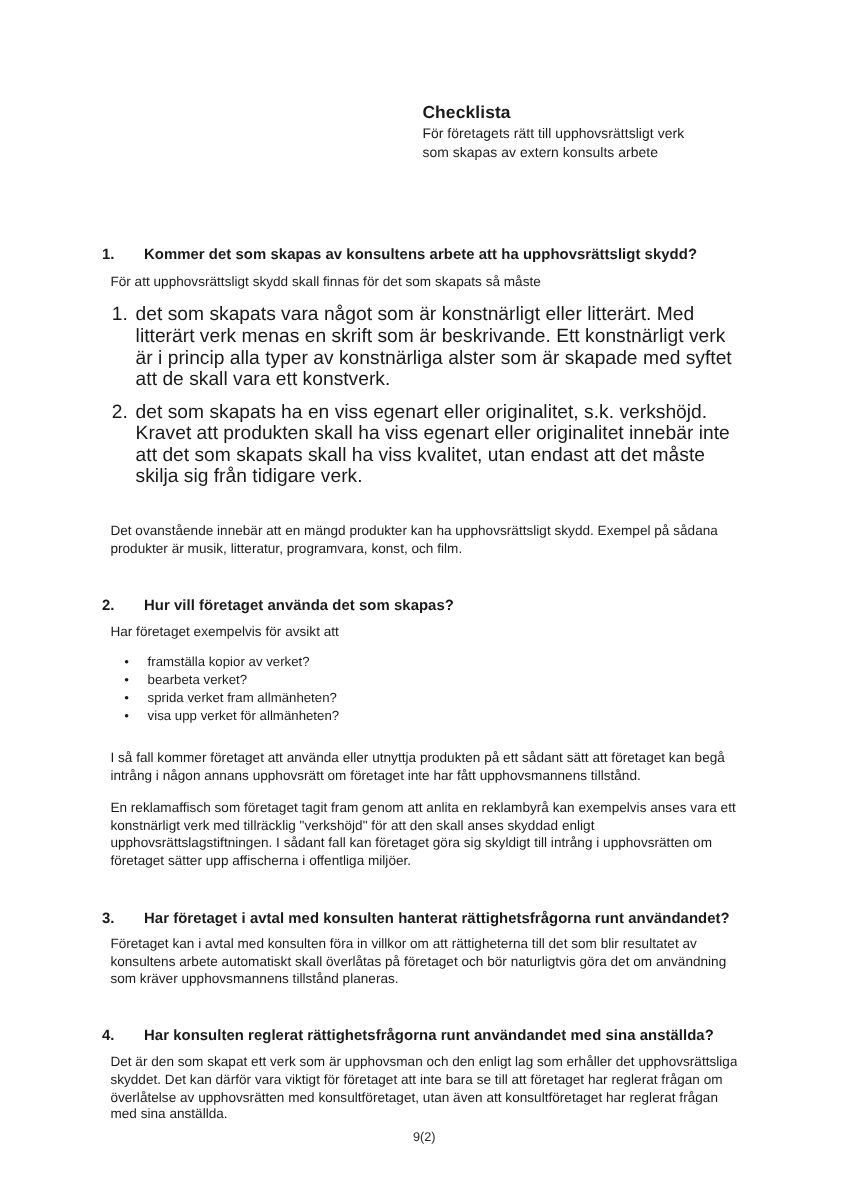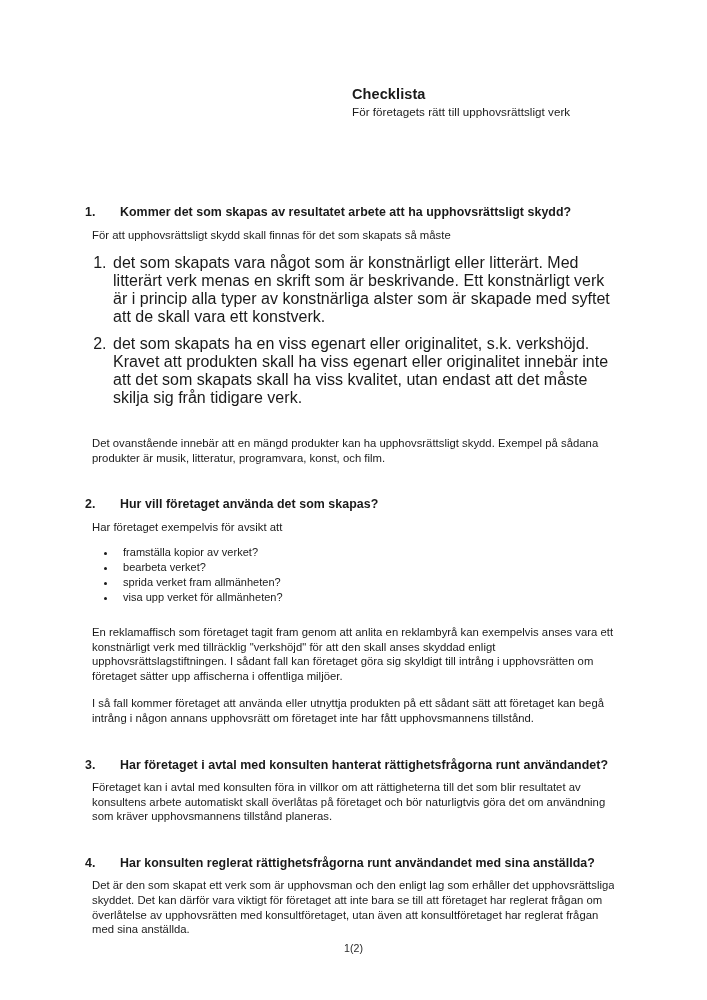--- a/index.html
+++ b/index.html
@@ -130,28 +130,29 @@
   }
 </style>
 </head>
 <body>
 
 <div class="page">
 
   <div class="title-block">
     <div class="doc-title">Checklista</div>
     <div class="doc-subtitle-line">För företagets rätt till upphovsrättsligt verk</div>
+    <div class="doc-subtitle-line">som skapas av extern konsults arbete</div>
   </div>
 
   <div class="body-area">
 
     <div class="section">
       <div class="section-heading">
         <span class="section-num">1.</span>
-        <span class="section-title">Kommer det som skapas av resultatet arbete att ha upphovsrättsligt skydd?</span>
+        <span class="section-title">Kommer det som skapas av konsultens arbete att ha upphovsrättsligt skydd?</span>
       </div>
       <p class="para">För att upphovsrättsligt skydd skall finnas för det som skapats så måste</p>
       <ol class="sub-list">
         <li>det som skapats vara något som är konstnärligt eller litterärt. Med litterärt verk menas en skrift som är beskrivande. Ett konstnärligt verk är i princip alla typer av konstnärliga alster som är skapade med syftet att de skall vara ett konstverk.</li>
         <li>det som skapats ha en viss egenart eller originalitet, s.k. verkshöjd. Kravet att produkten skall ha viss egenart eller originalitet innebär inte att det som skapats skall ha viss kvalitet, utan endast att det måste skilja sig från tidigare verk.</li>
       </ol>
       <div class="gap-after-list"></div>
       <p class="para">Det ovanstående innebär att en mängd produkter kan ha upphovsrättsligt skydd. Exempel på sådana produkter är musik, litteratur, programvara, konst, och film.</p>
     </div>
 
@@ -163,22 +164,22 @@
         <span class="section-title">Hur vill företaget använda det som skapas?</span>
       </div>
       <p class="para">Har företaget exempelvis för avsikt att</p>
       <ul class="bullet-list">
         <li>framställa kopior av verket?</li>
         <li>bearbeta verket?</li>
         <li>sprida verket fram allmänheten?</li>
         <li>visa upp verket för allmänheten?</li>
       </ul>
       <div class="gap-after-list"></div>
+      <p class="para">I så fall kommer företaget att använda eller utnyttja produkten på ett sådant sätt att företaget kan begå intrång i någon annans upphovsrätt om företaget inte har fått upphovsmannens tillstånd.</p>
       <p class="para">En reklamaffisch som företaget tagit fram genom att anlita en reklambyrå kan exempelvis anses vara ett konstnärligt verk med tillräcklig "verkshöjd" för att den skall anses skyddad enligt upphovsrättslagstiftningen. I sådant fall kan företaget göra sig skyldigt till intrång i upphovsrätten om företaget sätter upp affischerna i offentliga miljöer.</p>
-      <p class="para">I så fall kommer företaget att använda eller utnyttja produkten på ett sådant sätt att företaget kan begå intrång i någon annans upphovsrätt om företaget inte har fått upphovsmannens tillstånd.</p>
     </div>
 
     <div class="section-gap-lg"></div>
 
     <div class="section">
       <div class="section-heading">
         <span class="section-num">3.</span>
         <span class="section-title">Har företaget i avtal med konsulten hanterat rättighetsfrågorna runt användandet?</span>
       </div>
       <p class="para">Företaget kan i avtal med konsulten föra in villkor om att rättigheterna till det som blir resultatet av konsultens arbete automatiskt skall överlåtas på företaget och bör naturligtvis göra det om användning som kräver upphovsmannens tillstånd planeras.</p>
@@ -189,15 +190,15 @@
     <div class="section">
       <div class="section-heading">
         <span class="section-num">4.</span>
         <span class="section-title">Har konsulten reglerat rättighetsfrågorna runt användandet med sina anställda?</span>
       </div>
       <p class="para">Det är den som skapat ett verk som är upphovsman och den enligt lag som erhåller det upphovsrättsliga skyddet. Det kan därför vara viktigt för företaget att inte bara se till att företaget har reglerat frågan om överlåtelse av upphovsrätten med konsultföretaget, utan även att konsultföretaget har reglerat frågan med sina anställda.</p>
     </div>
 
   </div>
 
-  <div class="page-footer">1(2)</div>
+  <div class="page-footer">9(2)</div>
 
 </div>
 
 </body></html>

